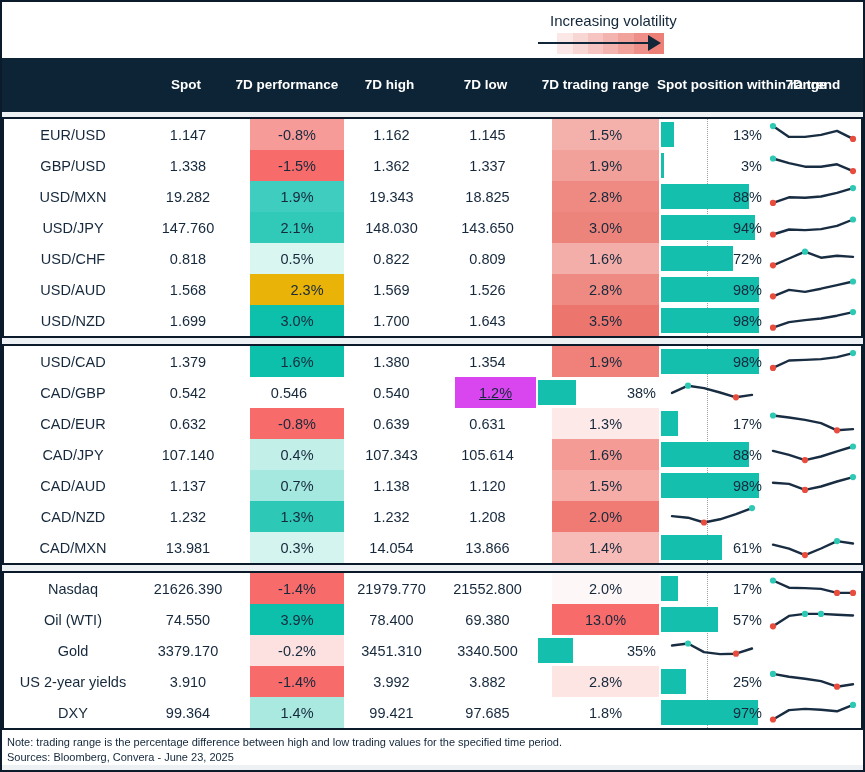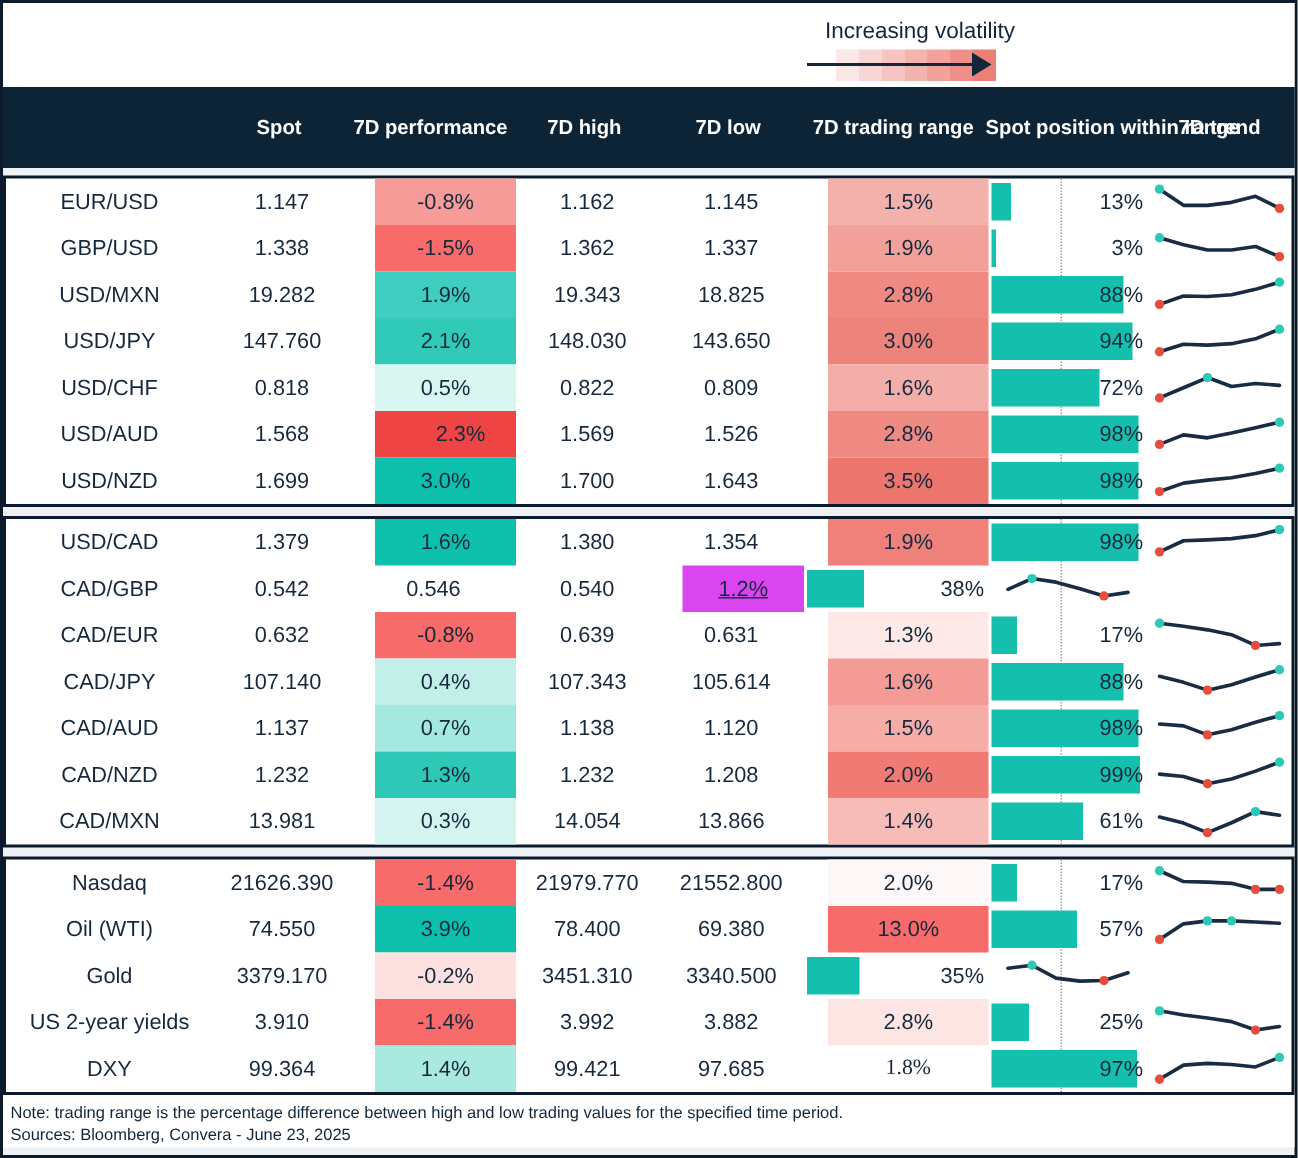--- a/index.html
+++ b/index.html
@@ -173,21 +173,21 @@
           <svg width="94" height="29">
             <polyline points="7,21.3 23,14.5 39,7.7 55,13.700000000000001 71,11.7 87,12.9" fill="none" stroke="#182c42" stroke-width="2.4" stroke-linejoin="round" stroke-linecap="round"></polyline>
             <circle cx="39" cy="7.7" r="3.1" fill="#2ec9b4"></circle>
             <circle cx="7" cy="21.3" r="3.1" fill="#e84c3d"></circle>
           </svg>
         </div>
       </div>
       <div class="row">
         <div class="cell">USD/AUD</div>
         <div class="cell">1.568</div>
-        <div class="cell fillcell" style="background: #ef4444; padding-left: 20px;">2.3%</div>
+        <div class="cell fillcell" style="background: #eab308; padding-left: 20px;">2.3%</div>
         <div class="cell">1.569</div>
         <div class="cell">1.526</div>
         <div class="cell fillcell" style="background: rgb(238, 138, 130);">2.8%</div>
         <div class="cell pos">
           <div class="bar" style="width: 98px;"></div>
           <span class="poslabel">98%</span>
         </div>
         <div class="cell trend">
           <svg width="94" height="29">
             <polyline points="7,21.3 23,14.9 39,16.9 55,13.700000000000001 71,10.100000000000001 87,6.5" fill="none" stroke="#182c42" stroke-width="2.4" stroke-linejoin="round" stroke-linecap="round"></polyline>
@@ -313,24 +313,20 @@
           </svg>
         </div>
       </div>
       <div class="row">
         <div class="cell">CAD/NZD</div>
         <div class="cell">1.232</div>
         <div class="cell fillcell" style="background: rgb(46, 200, 182);">1.3%</div>
         <div class="cell">1.232</div>
         <div class="cell">1.208</div>
         <div class="cell fillcell" style="background: rgb(239, 123, 116);">2.0%</div>
-        <div class="cell pos">
-          <div class="bar" style="width: 99px;"></div>
-          <span class="poslabel">99%</span>
-        </div>
         <div class="cell trend">
           <svg width="94" height="29">
             <polyline points="7,14.1 23,15.700000000000001 39,20.5 55,17.3 71,12.1 87,6.1" fill="none" stroke="#182c42" stroke-width="2.4" stroke-linejoin="round" stroke-linecap="round"></polyline>
             <circle cx="87" cy="6.1" r="3.1" fill="#2ec9b4"></circle>
             <circle cx="39" cy="20.5" r="3.1" fill="#e84c3d"></circle>
           </svg>
         </div>
       </div>
       <div class="row">
         <div class="cell">CAD/MXN</div>
@@ -431,21 +427,21 @@
             <circle cx="71" cy="19.7" r="3.1" fill="#e84c3d"></circle>
           </svg>
         </div>
       </div>
       <div class="row">
         <div class="cell">DXY</div>
         <div class="cell">99.364</div>
         <div class="cell fillcell" style="background: rgb(170, 233, 224);">1.4%</div>
         <div class="cell">99.421</div>
         <div class="cell">97.685</div>
-        <div class="cell fillcell" style="background: rgb(255, 255, 255); font-family: Liberation Serif, serif;">1.8%</div>
+        <div class="cell fillcell" style="background: rgb(255, 255, 255);">1.8%</div>
         <div class="cell pos">
           <div class="bar" style="width: 97px;"></div>
           <span class="poslabel">97%</span>
         </div>
         <div class="cell trend">
           <svg width="94" height="29">
             <polyline points="7,21.5 23,12.1 39,10.9 55,11.7 71,13.3 87,6.9" fill="none" stroke="#182c42" stroke-width="2.4" stroke-linejoin="round" stroke-linecap="round"></polyline>
             <circle cx="87" cy="6.9" r="3.1" fill="#2ec9b4"></circle>
             <circle cx="7" cy="21.5" r="3.1" fill="#e84c3d"></circle>
           </svg>

